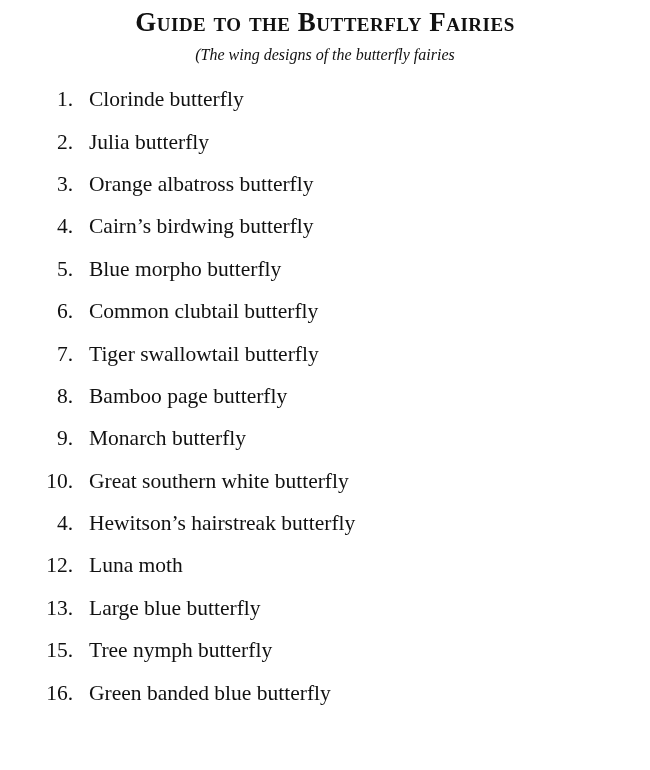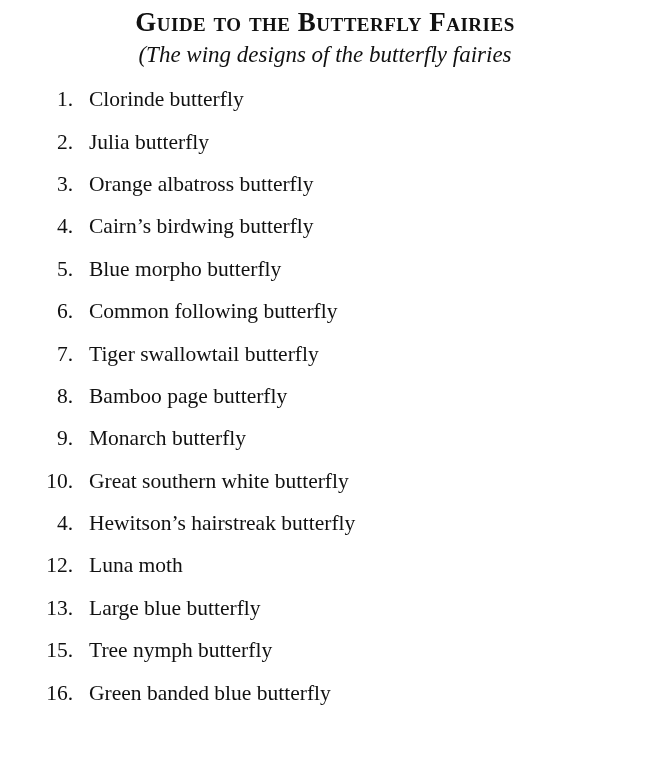--- a/index.html
+++ b/index.html
@@ -26,21 +26,21 @@
     font-size: 27px;
     font-weight: bold;
     font-variant: small-caps;
     letter-spacing: 0.5px;
     margin: 0;
     line-height: 1.1;
   }
   .doc-subtitle {
     text-align: center;
     font-style: italic;
-    font-size: 23px;
+    font-size: 16px;
     line-height: 21.5px;
     margin-top: 6px;
   }
   ol.butterfly-list {
     list-style: none;
     margin: 0;
     padding: 0;
     margin-top: 22px;
     padding-left: 40px;
     font-size: 21.5px;
@@ -88,21 +88,21 @@
     <li>
       <span class="num">4.</span>
       <span class="label">Cairn’s birdwing butterfly</span>
     </li>
     <li>
       <span class="num">5.</span>
       <span class="label">Blue morpho butterfly</span>
     </li>
     <li>
       <span class="num">6.</span>
-      <span class="label">Common following butterfly</span>
+      <span class="label">Common clubtail butterfly</span>
     </li>
     <li>
       <span class="num">7.</span>
       <span class="label">Tiger swallowtail butterfly</span>
     </li>
     <li>
       <span class="num">8.</span>
       <span class="label">Bamboo page butterfly</span>
     </li>
     <li>

